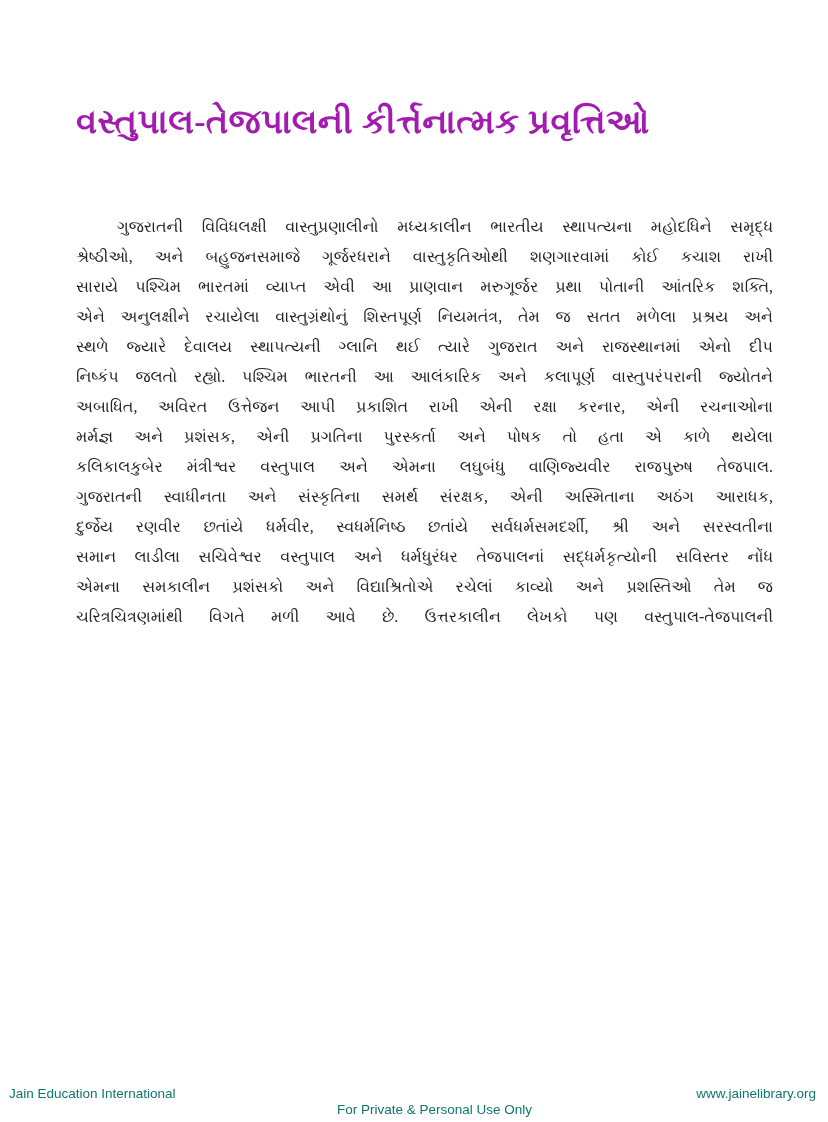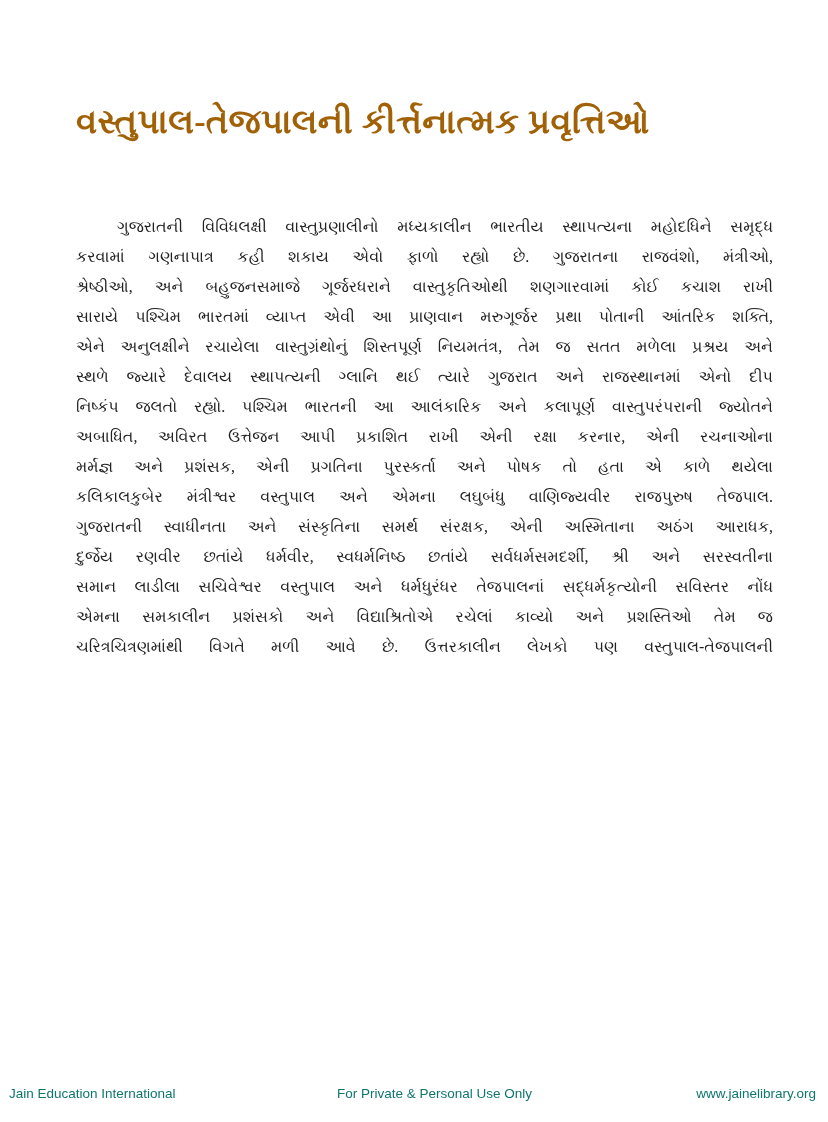--- a/index.html
+++ b/index.html
@@ -16,21 +16,21 @@
     font-family: "Liberation Serif", "DejaVu Serif", serif;
   }
   .title {
     position: absolute;
     left: 76px;
     top: 103px;
     margin: 0;
     width: 700px;
     font-size: 34px;
     font-weight: 700;
-    color: #a16207;
+    color: #a21caf;
     letter-spacing: 0.3px;
     white-space: nowrap;
   }
   .body-block {
     position: absolute;
     left: 76px;
     top: 212px;
     width: 697px;
     color: #232323;
   }
@@ -50,33 +50,32 @@
     position: absolute;
     left: 0;
     right: 0;
     top: 1086px;
     height: 24px;
     font-family: "Liberation Sans", "DejaVu Sans", sans-serif;
     font-size: 13.5px;
     color: #0f766e;
   }
   .footer .f-left  { position: absolute; left: 9px;  top: 0; }
-  .footer .f-center{ position: absolute; left: 0; right: 0; top: 0; text-align: center; margin-left: 41px; }
+  .footer .f-center{ position: absolute; left: 0; right: 0; top: 16px; text-align: center; margin-left: 41px; }
   .footer .f-right { position: absolute; right: 12px; top: 0; }
 </style>
 </head>
 <body>
 
 <div class="page">
 
   <h1 class="title" lang="gu">વસ્તુપાલ-તેજપાલની કીર્ત્તનાત્મક પ્રવૃત્તિઓ</h1>
 
   <div class="body-block" lang="gu">
     <p class="line indent">ગુજરાતની વિવિધલક્ષી વાસ્તુપ્રણાલીનો મધ્યકાલીન ભારતીય સ્થાપત્યના મહોદધિને સમૃદ્ધ</p>
-    <p class="line">કરવામાં ગણનાપાત્ર કહી શકાય એવો ફાળો રહ્યો છે. ગુજરાતના રાજવંશો, મંત્રીઓ,</p>
     <p class="line">શ્રેષ્ઠીઓ, અને બહુજનસમાજે ગૂર્જરધરાને વાસ્તુકૃતિઓથી શણગારવામાં કોઈ કચાશ રાખી</p>
     <p class="line">સારાયે પશ્ચિમ ભારતમાં વ્યાપ્ત એવી આ પ્રાણવાન મરુગૂર્જર પ્રથા પોતાની આંતરિક શક્તિ,</p>
     <p class="line">એને અનુલક્ષીને રચાયેલા વાસ્તુગ્રંથોનું શિસ્તપૂર્ણ નિયમતંત્ર, તેમ જ સતત મળેલા પ્રશ્રય અને</p>
     <p class="line">સ્થળે જ્યારે દેવાલય સ્થાપત્યની ગ્લાનિ થઈ ત્યારે ગુજરાત અને રાજસ્થાનમાં એનો દીપ</p>
     <p class="line">નિષ્કંપ જલતો રહ્યો. પશ્ચિમ ભારતની આ આલંકારિક અને કલાપૂર્ણ વાસ્તુપરંપરાની જ્યોતને</p>
     <p class="line">અબાધિત, અવિરત ઉત્તેજન આપી પ્રકાશિત રાખી એની રક્ષા કરનાર, એની રચનાઓના</p>
     <p class="line">મર્મજ્ઞ અને પ્રશંસક, એની પ્રગતિના પુરસ્કર્તા અને પોષક તો હતા એ કાળે થયેલા</p>
     <p class="line">કલિકાલકુબેર મંત્રીશ્વર વસ્તુપાલ અને એમના લઘુબંધુ વાણિજ્યવીર રાજપુરુષ તેજપાલ.</p>
     <p class="line">ગુજરાતની સ્વાધીનતા અને સંસ્કૃતિના સમર્થ સંરક્ષક, એની અસ્મિતાના અઠંગ આરાધક,</p>
     <p class="line">દુર્જેય રણવીર છતાંયે ધર્મવીર, સ્વધર્મનિષ્ઠ છતાંયે સર્વધર્મસમદર્શી, શ્રી અને સરસ્વતીના</p>

